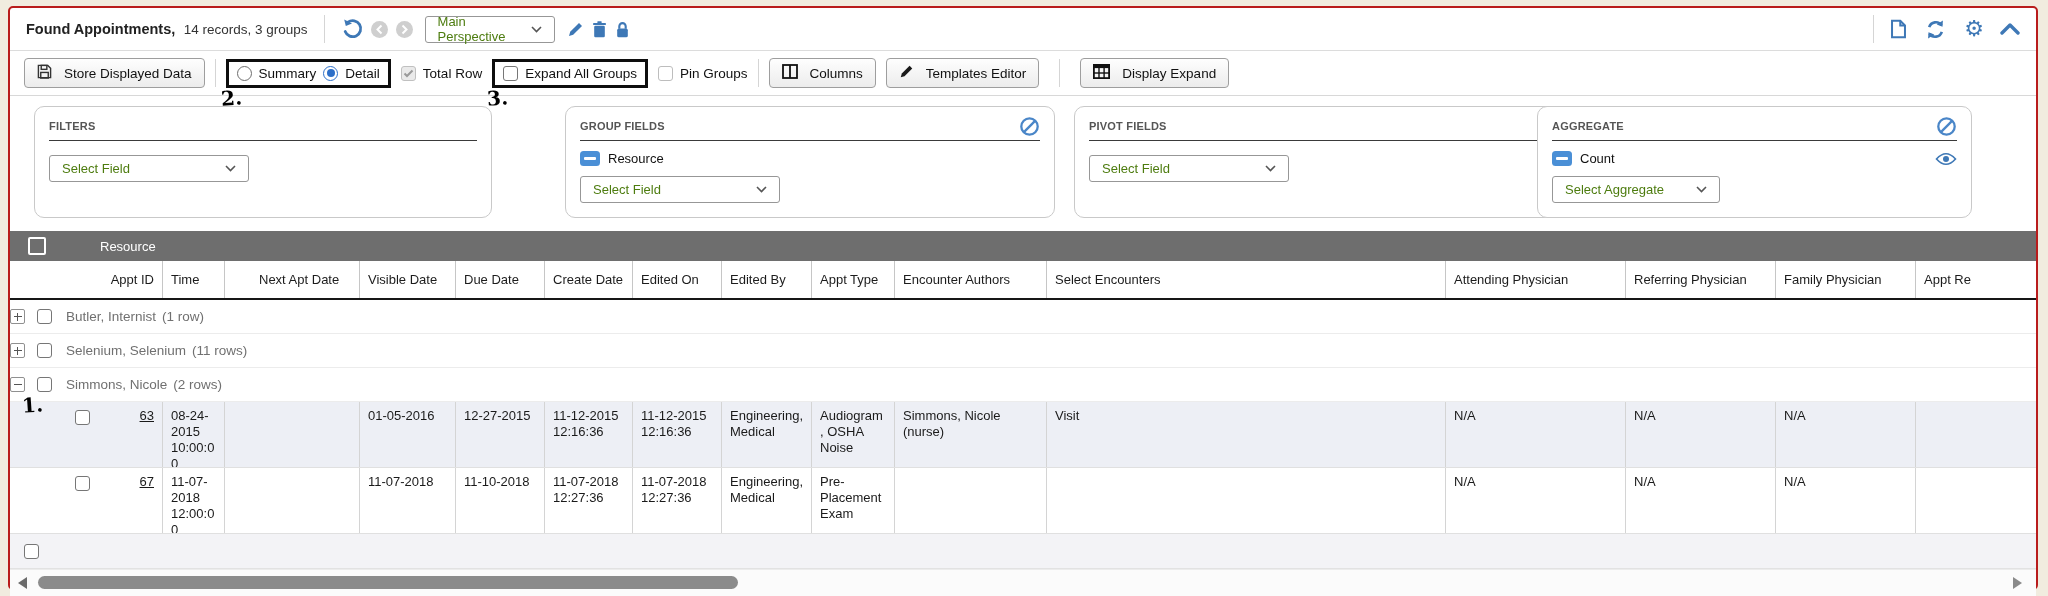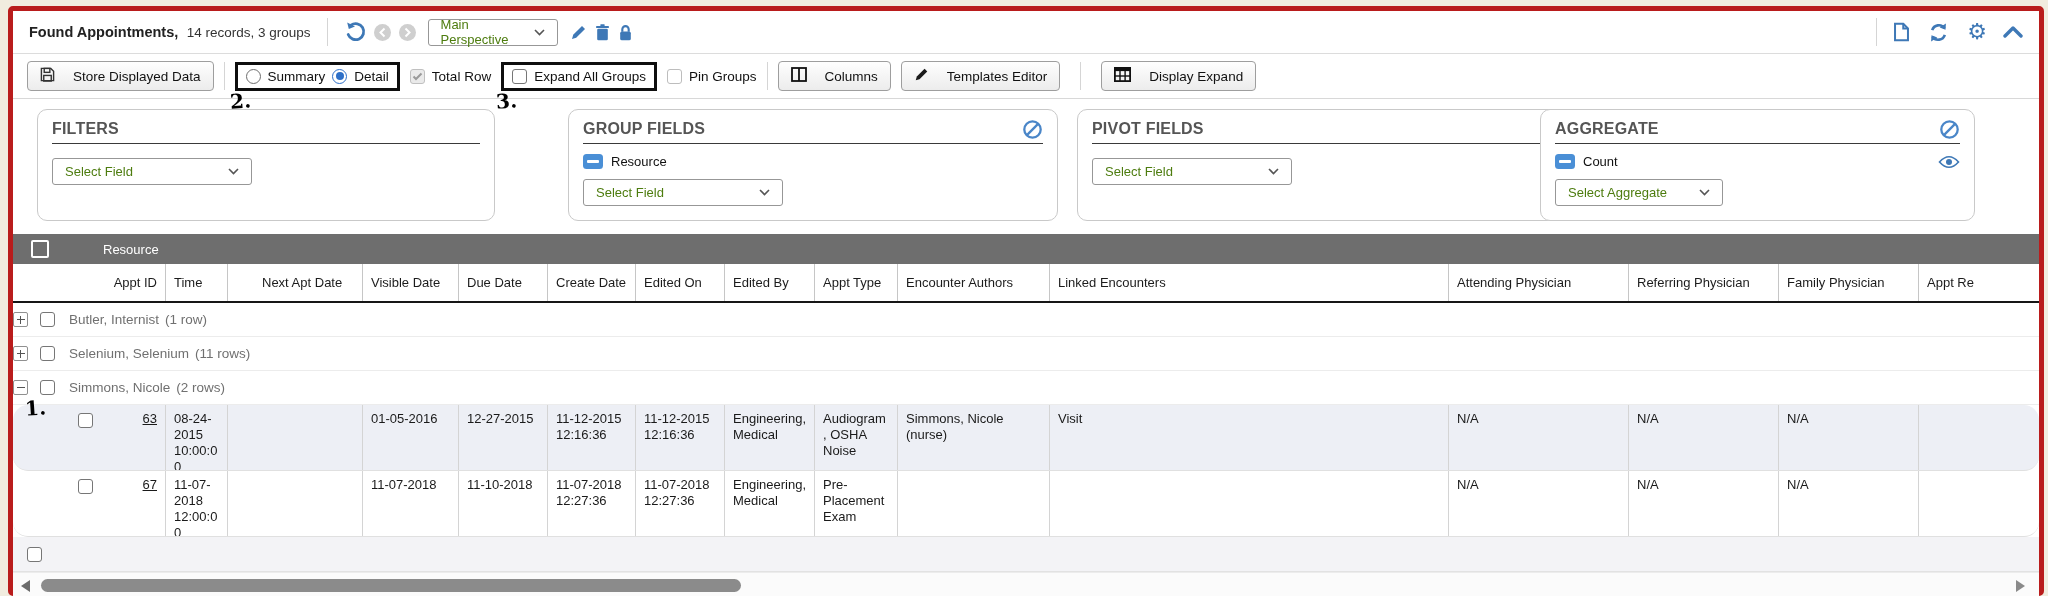--- a/index.html
+++ b/index.html
@@ -1,35 +1,35 @@
 <!DOCTYPE html>
 <html><head>
 <meta charset="utf-8">
 <style>
   html,body{margin:0;padding:0;width:2048px;height:596px;overflow:hidden;
     font-family:"Liberation Sans","DejaVu Sans",sans-serif;background:#f1ecdf;}
   .widget{position:absolute;left:8px;top:6px;width:2026px;height:580px;background:#fff;
-    border:5px solid #b91c1c;border-radius:5px;overflow:visible;}
+    border:2px solid #b91c1c;border-radius:5px;overflow:visible;}
   .vdiv{width:1px;background:#d5d5d5;height:28px;flex:none;}
   .spacer{flex:1;}
   
   .hdr{height:42px;display:flex;align-items:center;border-bottom:1px solid #dcdcdc;padding:0 16px;gap:8px;}
   .t-bold{font-size:14.5px;font-weight:bold;color:#222;}
   .t-sub{font-size:13.5px;color:#333;margin-left:4px;}
   .icon-btn{display:inline-flex;align-items:center;justify-content:center;flex:none;cursor:pointer;}
   .circ{width:17px;height:17px;border-radius:50%;background:#cfcfcf;display:inline-flex;
     align-items:center;justify-content:center;flex:none;}
   .select{height:27px;border:1px solid #979797;border-radius:3px;background:#fff;display:inline-flex;
     align-items:center;padding:0 12px;font-size:13px;color:#4d7c0f;gap:12px;box-sizing:border-box;}
   .select .chev{margin-left:auto;display:inline-flex;}
   .persp{width:130px;margin:0 4px;}
   .gear-glyph{font-size:22px;color:#3e78b6;line-height:1;font-family:"DejaVu Sans",sans-serif;}
   
   .tbar{height:44px;display:flex;align-items:center;border-bottom:1px solid #d8d8d8;padding:0 14px;gap:10px;position:relative;}
-  .btn{height:30px;display:inline-flex;align-items:center;gap:18px;padding:0 12px;
+  .btn{height:30px;display:inline-flex;align-items:center;gap:12px;padding:0 12px;
     border:1px solid #9e9e9e;border-radius:4px;background:linear-gradient(#fefefe,#ececec);
     font-size:13.5px;color:#111;cursor:pointer;flex:none;}
   .anno-box{position:relative;display:inline-flex;align-items:center;gap:7px;border:3px solid #0e0e0e;
     padding:4px 8px;flex:none;}
   .anno-num{position:absolute;left:-8px;bottom:-25px;font-family:"DejaVu Serif",serif;font-weight:bold;
     font-size:20px;color:#000;z-index:30;transform:rotate(-4deg);}
   .ctl-lab{font-size:13.5px;color:#111;white-space:nowrap;}
   .cb{width:15px;height:15px;border:1px solid #767676;border-radius:3px;background:#fff;flex:none;
     display:inline-flex;align-items:center;justify-content:center;box-sizing:border-box;}
   .cb-dis{border-color:#bdbdbd;}
@@ -40,21 +40,21 @@
   .grp{display:inline-flex;align-items:center;gap:7px;flex:none;}
   
   .panels{position:relative;height:135px;background:#fff;}
   .panel{position:absolute;top:10px;height:112px;border:1px solid #c9c9c9;border-radius:10px;
     background:#fff;padding:8px 14px;box-sizing:border-box;}
   .p-filters{left:24px;width:458px;}
   .p-group{left:555px;width:490px;}
   .p-pivot{left:1064px;width:484px;}
   .p-agg{left:1527px;width:435px;}
   .p-title-row{display:flex;align-items:center;border-bottom:1px solid #3a3a3a;padding-bottom:3px;min-height:22px;}
-  .p-title{font-size:16px;font-weight:bold;color:#555;letter-spacing:.2px;}
+  .p-title{font-size:11px;font-weight:bold;color:#555;letter-spacing:.2px;}
   .p-title-row .icon-btn{margin-left:auto;}
   .p-field{display:flex;align-items:center;gap:8px;margin-top:10px;font-size:13px;color:#111;}
   .chip-minus{width:20px;height:15px;border-radius:3.5px;background:#4a8fd6;position:relative;flex:none;cursor:pointer;}
   .chip-minus::after{content:"";position:absolute;left:4px;right:4px;top:50%;margin-top:-1.25px;height:2.5px;background:#fff;border-radius:1px;}
   .p-select{margin-top:10px;width:200px;}
   .p-select.first{margin-top:14px;}
   .p-select.agg{width:168px;text-align:right;}
   
   .band{height:30px;background:#6e6e6e;display:flex;align-items:center;padding-left:18px;}
   .cb-dark{width:14px;height:14px;border:2px solid #fff;background:transparent;border-radius:2px;flex:none;}
@@ -70,21 +70,21 @@
   .c15{flex:1;width:auto;}
   .grow{height:33px;display:flex;align-items:center;border-bottom:1px solid #ececec;
     position:relative;background:#fff;}
   .exp{position:relative;width:15px;height:15px;border:1px solid #909090;border-radius:2px;background:#fff;
     flex:none;cursor:pointer;box-sizing:border-box;}
   .exp::before{content:"";position:absolute;left:2.5px;right:2.5px;top:50%;margin-top:-.75px;height:1.5px;background:#555;}
   .exp.plus::after{content:"";position:absolute;top:2.5px;bottom:2.5px;left:50%;margin-left:-.75px;width:1.5px;background:#555;}
   .grow .cb{margin-left:12px;}
   .g-lab{margin-left:14px;font-size:13.5px;color:#707070;}
   .g-cnt{margin-left:6px;font-size:13.5px;color:#707070;}
-  .drow{display:flex;align-items:stretch;height:65px;border-bottom:1px solid #e0e0e0;border-radius:15px;}
+  .drow{display:flex;align-items:stretch;height:65px;border-bottom:1px solid #e0e0e0;}
   .drow.alt{background:#edeff5;}
   .dc{padding:6px 8px;font-size:13px;line-height:16px;color:#1a1a1a;box-sizing:border-box;
     border-right:1px solid #d4d4d4;overflow:hidden;flex:none;word-wrap:break-word;}
   .dc.nr{border-right:none;}
   .dc.sel{display:flex;justify-content:flex-end;align-items:flex-start;padding-top:8px;padding-right:8px;}
   .dc.id{text-align:right;}
   .id-link{text-decoration:underline;cursor:pointer;color:#1a1a1a;}
   .frow{height:34px;background:#f3f3f6;display:flex;align-items:center;padding-left:14px;border-bottom:1px solid #e2e2e2;}
   .hscroll{height:26px;background:#fbfbfb;position:relative;border-top:1px solid #ececec;}
   .arr-l{position:absolute;left:8px;top:7px;width:0;height:0;border-top:6px solid transparent;
@@ -345,21 +345,21 @@
       <div class="hc c1 ra">Appt ID</div>
       <div class="hc c2">Time</div>
       <div class="hc c3">Next Apt Date</div>
       <div class="hc c4">Visible Date</div>
       <div class="hc c5">Due Date</div>
       <div class="hc c6">Create Date</div>
       <div class="hc c7">Edited On</div>
       <div class="hc c8">Edited By</div>
       <div class="hc c9">Appt Type</div>
       <div class="hc c10">Encounter Authors</div>
-      <div class="hc c11">Linked Encounters</div>
+      <div class="hc c11">Select Encounters</div>
       <div class="hc c12">Attending Physician</div>
       <div class="hc c13">Referring Physician</div>
       <div class="hc c14">Family Physician</div>
       <div class="hc c15 nr">Appt Re</div>
     </div>
 
     <div class="grow">
       <span class="exp plus"></span>
       <span class="cb"></span>
       <span class="g-lab">Butler, Internist</span>

